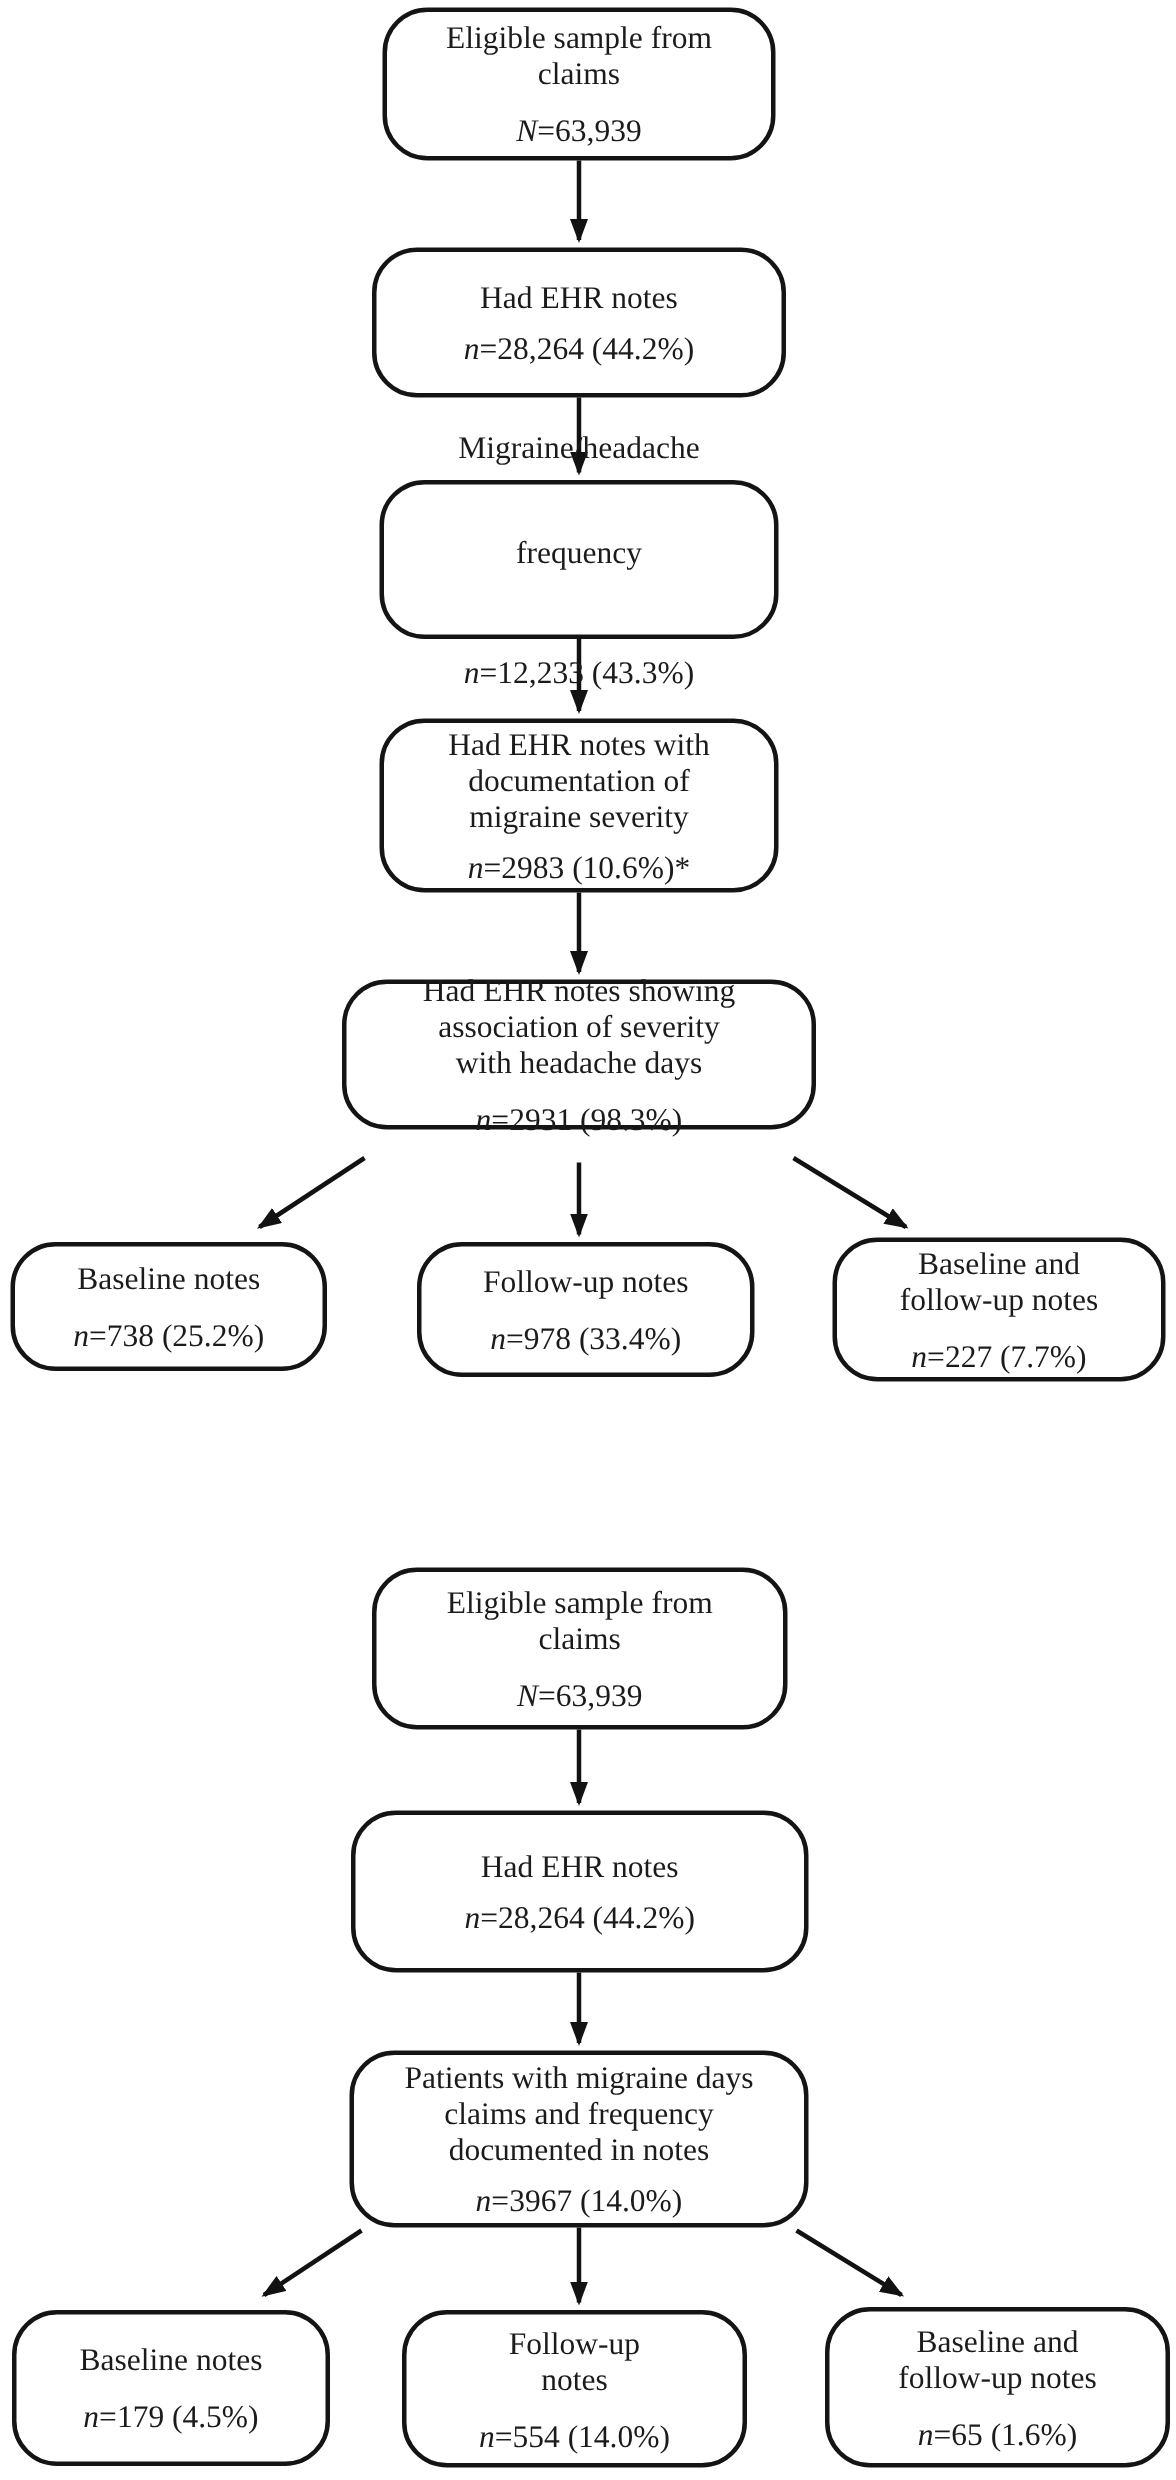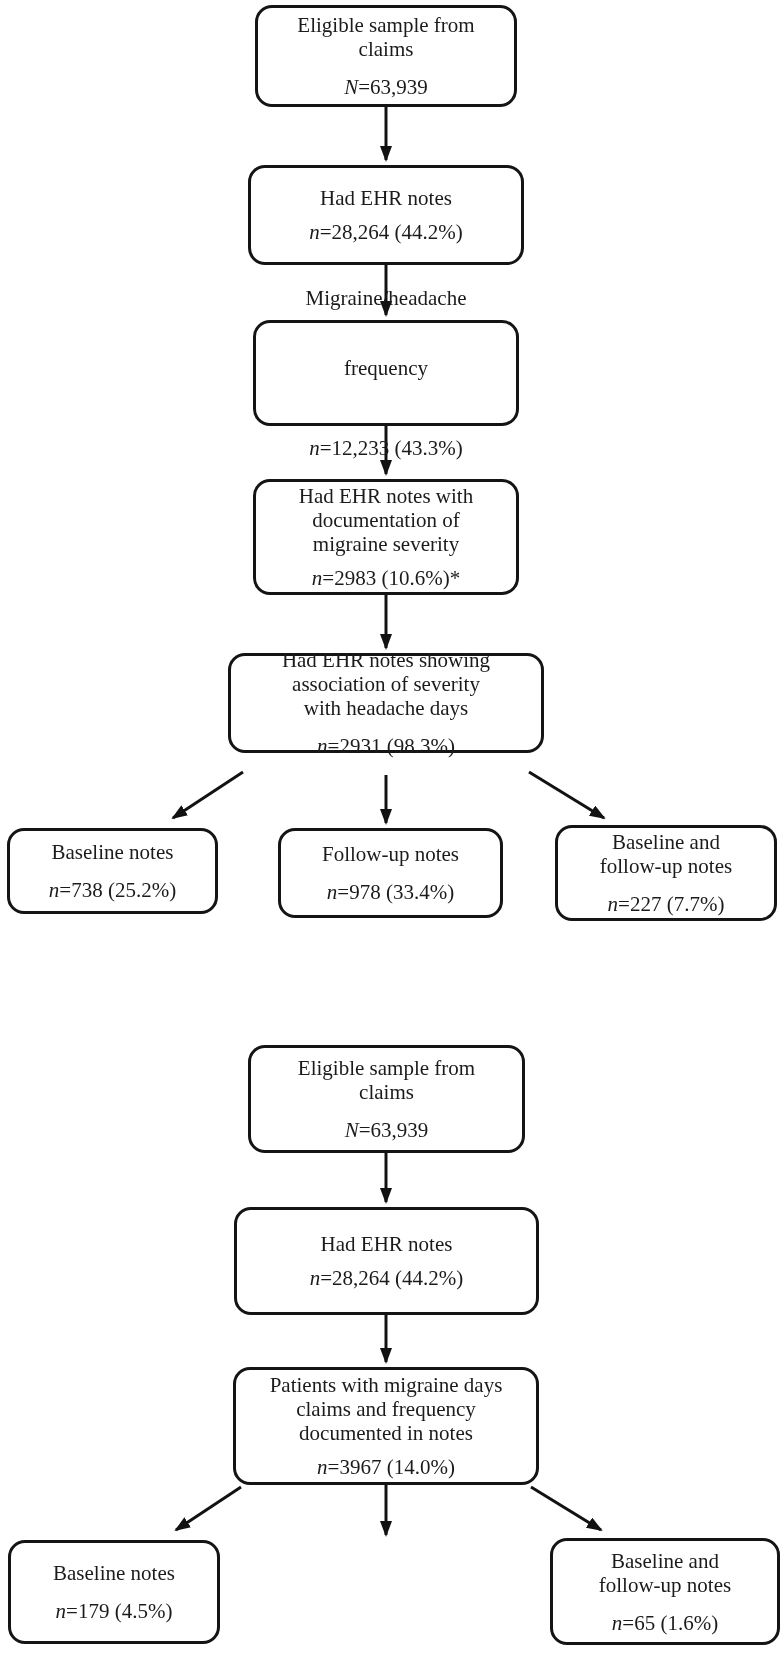--- a/index.html
+++ b/index.html
@@ -27,21 +27,21 @@
     stroke-width: 3;
   }
   .arrows .ah {
     fill: #121212;
   }
   .box {
     position: absolute;
     box-sizing: border-box;
     background: #ffffff;
     border: 3px solid #141414;
-    border-radius: 17px;
+    border-radius: 30px;
     display: flex;
     flex-direction: column;
     align-items: center;
     justify-content: center;
     text-align: center;
     font-size: 21px;
     line-height: 24px;
     padding: 4px 20px;
   }
   .box .ln { display: block; }
@@ -158,20 +158,25 @@
     <span class="ln">claims and frequency</span>
     <span class="ln">documented in notes</span>
     <span class="stat gap"><i>n</i><span>=3967 (14.0%)</span></span>
   </div>
 
   <div id="b4" class="box">
     <span class="ln">Baseline notes</span>
     <span class="stat"><i>n</i><span>=179 (4.5%)</span></span>
   </div>
 
+  <div id="b5" class="box">
+    <span class="ln">Follow-up</span>
+    <span class="ln">notes</span>
+    <span class="stat"><i>n</i><span>=554 (14.0%)</span></span>
+  </div>
 
   <div id="b6" class="box">
     <span class="ln">Baseline and</span>
     <span class="ln">follow-up notes</span>
     <span class="stat"><i>n</i><span>=65 (1.6%)</span></span>
   </div>
 
 </div>
 
 </body></html>

